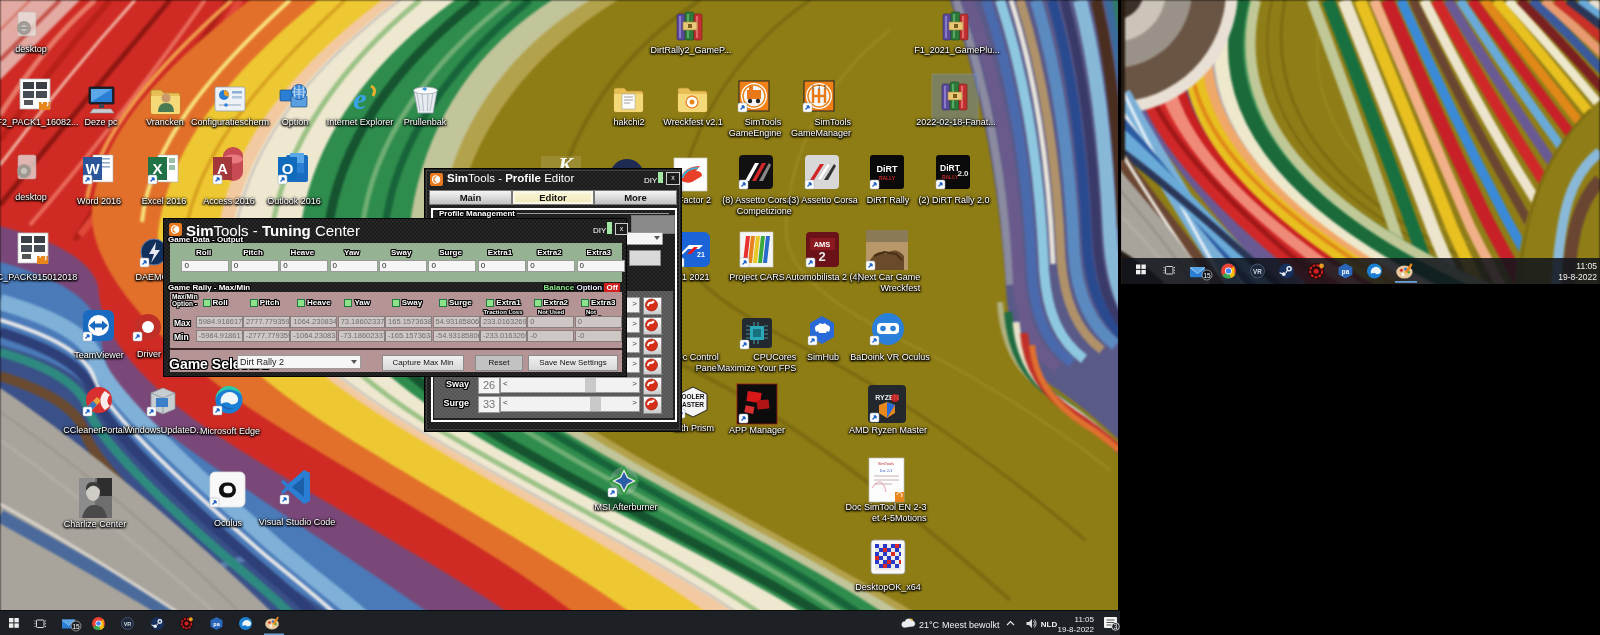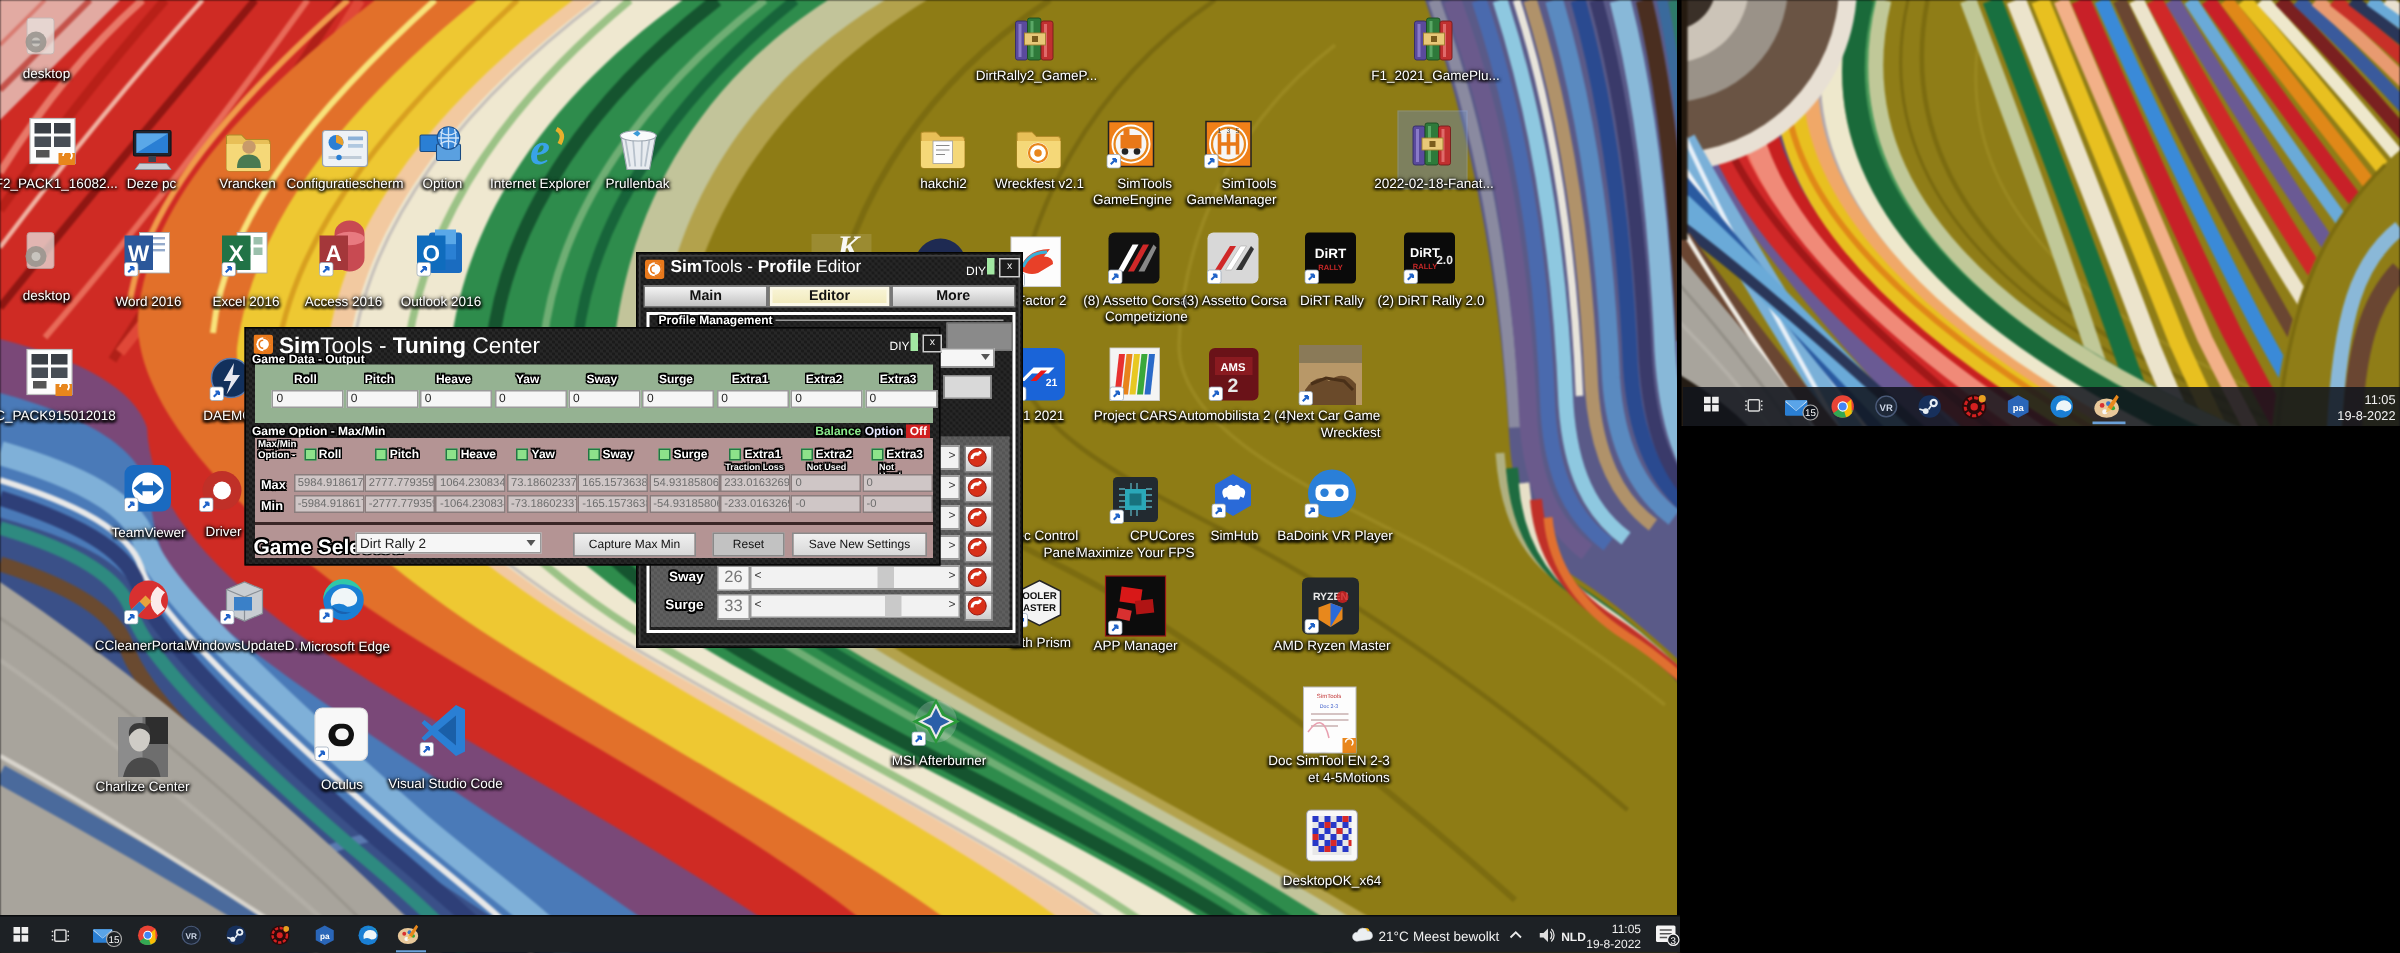--- a/index.html
+++ b/index.html
@@ -578,21 +578,21 @@
 <div class="lbl" style="left:823px;top:272px">Automobilista 2 (4)</div>
 <div class="lbl" style="left:889px;top:272px">Next Car Game
 Wreckfest</div>
 <div class="lbl" style="left:99px;top:350px">TeamViewer</div>
 <div class="lbl" style="left:149px;top:349px">Driver</div>
 <div class="lbl" style="left:697px;top:352px">tec Control
 Panel</div>
 <div class="lbl" style="left:757px;top:352px">CPUCores
 Maximize Your FPS</div>
 <div class="lbl" style="left:823px;top:352px">SimHub</div>
-<div class="lbl" style="left:890px;top:352px">BaDoink VR Player</div>
+<div class="lbl" style="left:890px;top:352px">BaDoink VR Oculus</div>
 <div class="lbl" style="left:99px;top:425px">CCleanerPortable</div>
 <div class="lbl" style="left:164px;top:425px">WindowsUpdateD...</div>
 <div class="lbl" style="left:230px;top:426px">Microsoft Edge</div>
 <div class="lbl" style="left:694px;top:423px">aith Prism</div>
 <div class="lbl" style="left:757px;top:425px">APP Manager</div>
 <div class="lbl" style="left:888px;top:425px">AMD Ryzen Master</div>
 <div class="lbl" style="left:95px;top:519px">Charlize Center</div>
 <div class="lbl" style="left:228px;top:518px">Oculus</div>
 <div class="lbl" style="left:297px;top:517px">Visual Studio Code</div>
 <div class="lbl" style="left:626px;top:502px">MSI Afterburner</div>
@@ -732,21 +732,21 @@
 <div class="inp" style="left:209.0px;top:17px;width:44px;height:10px">0</div>
 <div class="abs otx" style="left:280.6px;top:5px;transform:translateX(-50%);font-size:8px">Surge</div>
 <div class="inp" style="left:258.4px;top:17px;width:44px;height:10px">0</div>
 <div class="abs otx" style="left:330.0px;top:5px;transform:translateX(-50%);font-size:8px">Extra1</div>
 <div class="inp" style="left:307.8px;top:17px;width:44px;height:10px">0</div>
 <div class="abs otx" style="left:379.4px;top:5px;transform:translateX(-50%);font-size:8px">Extra2</div>
 <div class="inp" style="left:357.2px;top:17px;width:44px;height:10px">0</div>
 <div class="abs otx" style="left:428.8px;top:5px;transform:translateX(-50%);font-size:8px">Extra3</div>
 <div class="inp" style="left:406.6px;top:17px;width:44px;height:10px">0</div>
 </div>
-<div class="abs otx" style="left:4px;top:64px;font-size:8px">Game Option - Max/Min</div>
+<div class="abs otx" style="left:4px;top:64px;font-size:8px">Game Rally - Max/Min</div>
 <div class="abs" style="right:6px;top:64px;font-size:8px;font-weight:bold"><span class="otx" style="color:#8ae88a">Balance</span> <span class="otx" style="color:#e8e8ff">Option</span> <span style="background:#d02020;color:#fff;padding:0 2px">Off</span></div>
 <div class="abs" style="left:6px;top:73px;width:452px;height:80px;background:#b49494">
 <div class="abs otx" style="left:2px;top:2px;font-size:6.5px;line-height:6.5px">Max/Min<br>Option -</div>
 <div class="chk" style="left:32.5px;top:7px"></div>
 <div class="abs otx" style="left:42.5px;top:6px;font-size:8px">Roll</div>
 <div class="chk" style="left:79.8px;top:7px"></div>
 <div class="abs otx" style="left:89.8px;top:6px;font-size:8px">Pitch</div>
 <div class="chk" style="left:127.1px;top:7px"></div>
 <div class="abs otx" style="left:137.1px;top:6px;font-size:8px">Heave</div>
 <div class="chk" style="left:174.4px;top:7px"></div>

